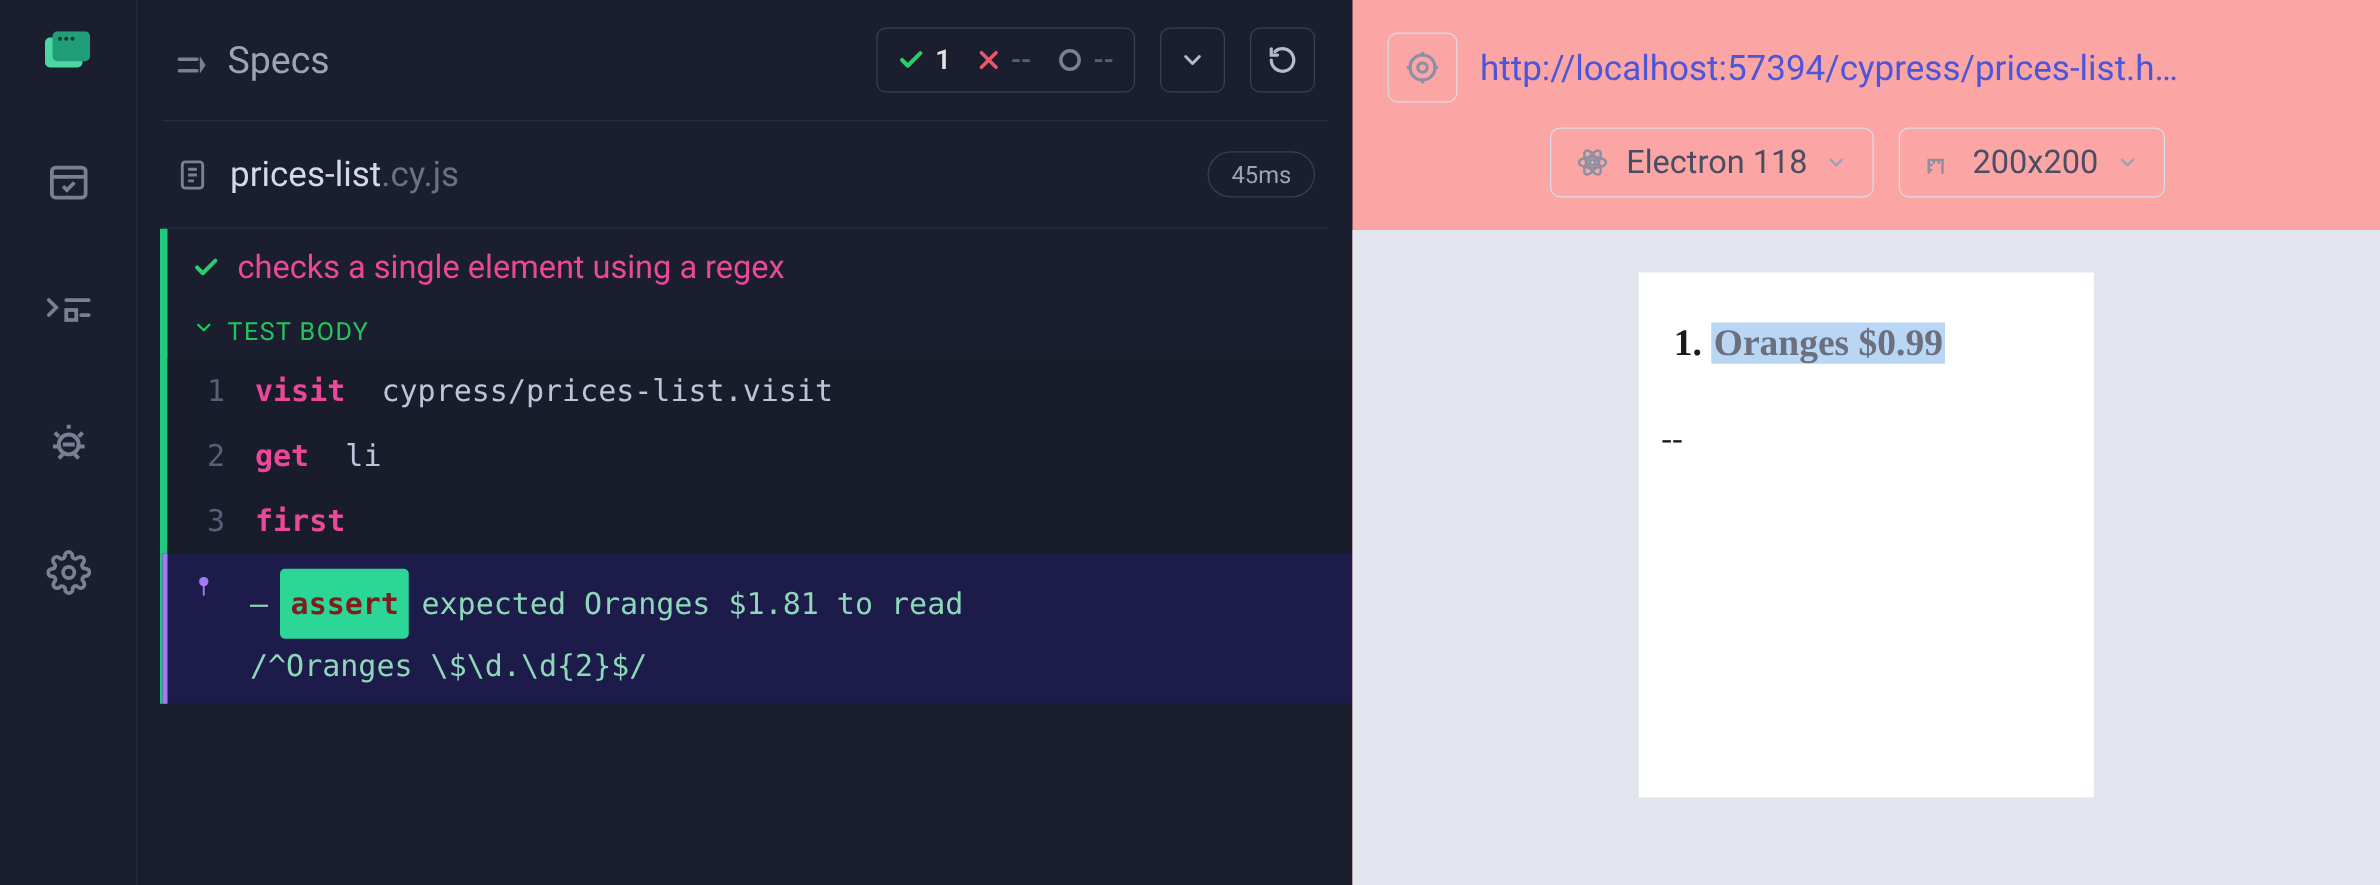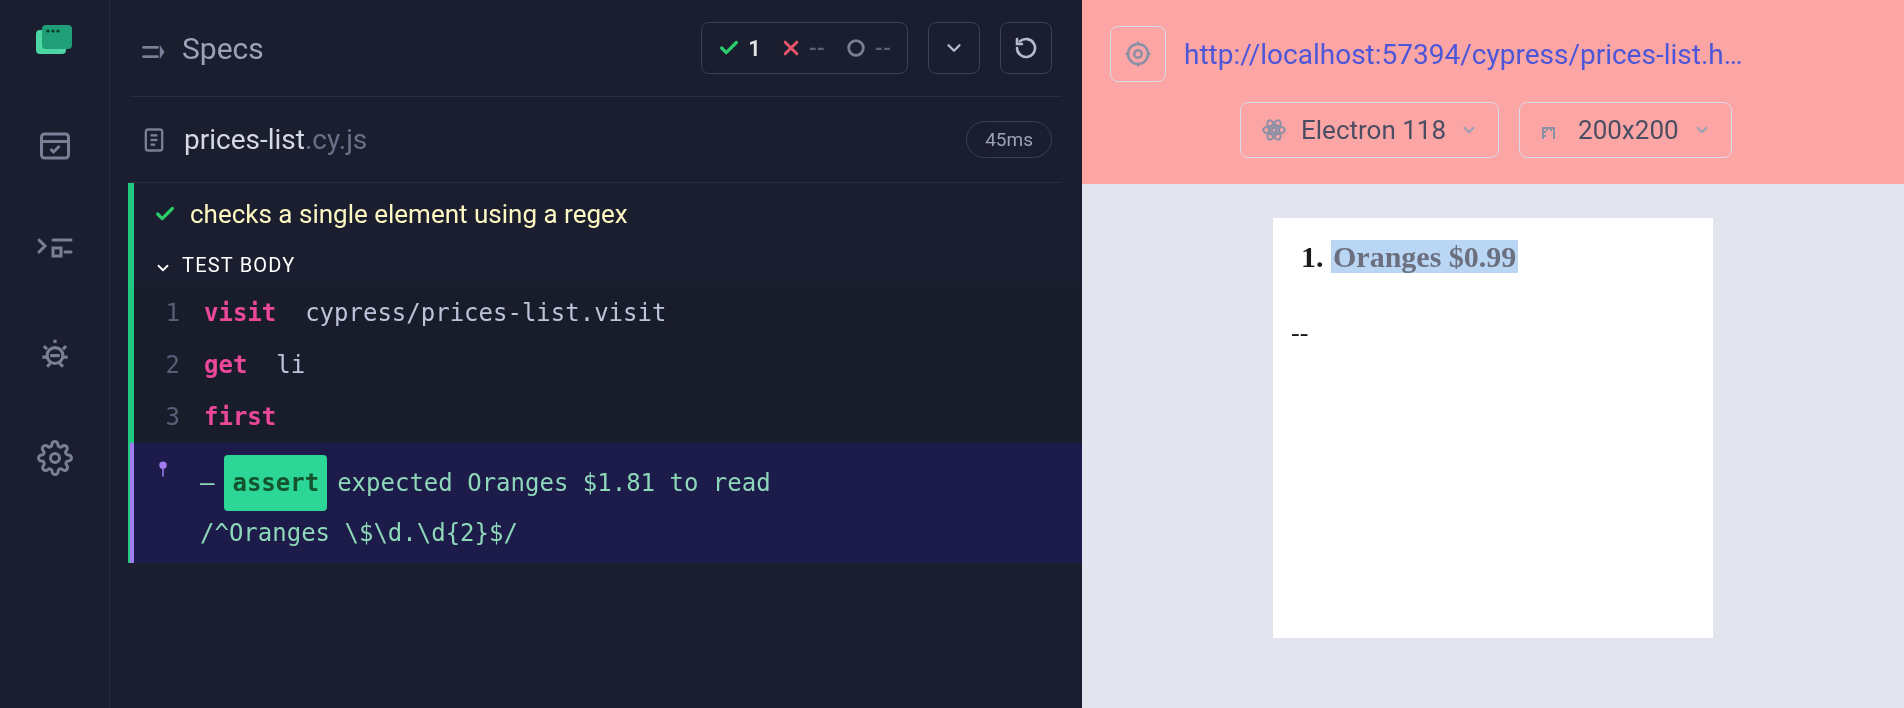--- a/index.html
+++ b/index.html
@@ -121,29 +121,29 @@
     border-left: 6px solid #1fc97f;
     margin-left: 18px;
     padding-top: 6px;
   }
   .test-title-row {
     display: flex;
     align-items: center;
     gap: 14px;
     padding: 10px 20px;
     font-size: 26px;
-    color: #fef9c3;
+    color: #ec4899;
   }
   .check-icon { color: #2bcd6a; flex-shrink: 0; }
   .test-body-label-row {
     display: flex;
-    align-items: flex-end;
+    align-items: flex-start;
     gap: 10px;
     padding: 14px 20px 10px 20px;
-    color: #ffffff;
+    color: #22c55e;
     font-size: 20px;
     letter-spacing: 1.2px;
   }
   .commands {
     font-family: ui-monospace, SFMono-Regular, Menlo, Consolas, monospace;
     font-size: 24px;
   }
   .cmd-row {
     display: flex;
     align-items: flex-start;
@@ -171,21 +171,21 @@
     color: #bfc3d9;
   }
   .cmd-row.assert {
     background: #1d1b4a;
     border-left: 4px solid #a07cf0;
     margin-left: -4px;
     padding-left: 16px;
   }
   .assert-badge {
     background: #2bd696;
-    color: #14532d;
+    color: #7f1d1d;
     font-weight: 700;
     padding: 14px 8px;
     border-radius: 4px;
   }
   .assert-msg {
     color: #8dd8b8;
     line-height: 1.5;
   }
   .assert-dash { color: #8dd8b8; }
   .assert-content {
@@ -245,24 +245,24 @@
   }
   .dropdown-pill .chev { color: #9aa0b5; }
   .aut-viewport-area {
     flex: 1;
     background: #e2e5ee;
     display: flex;
     justify-content: center;
     padding-top: 34px;
   }
   .aut-frame {
-    width: 440px;
+    width: 364px;
     height: 420px;
     background: #ffffff;
-    padding: 22px 18px;
+    padding: 40px 18px;
     font-family: Georgia, "Times New Roman", serif;
     color: #1a1a1a;
   }
   .aut-ol {
     list-style: decimal;
     padding-left: 40px;
   }
   .aut-li {
     font-size: 30px;
     font-weight: 700;

